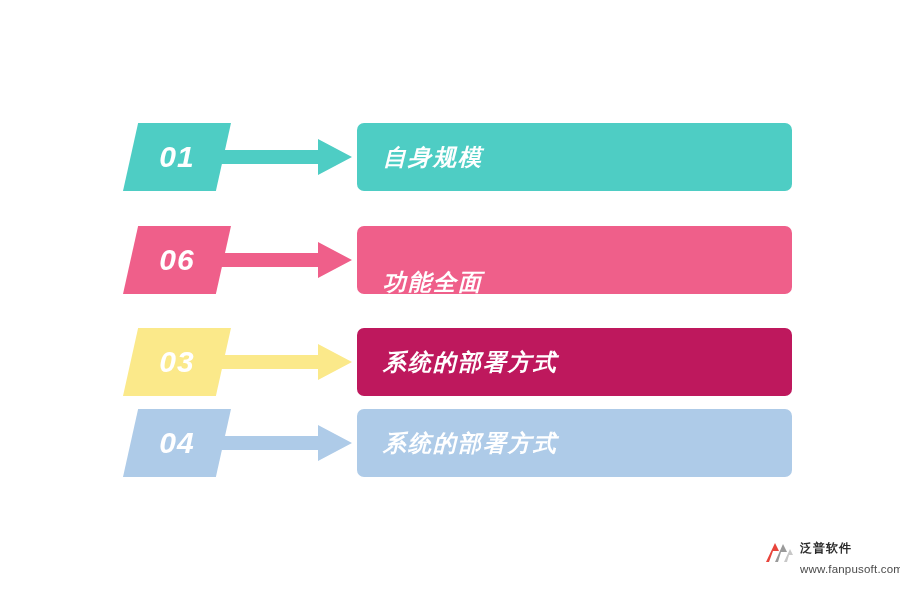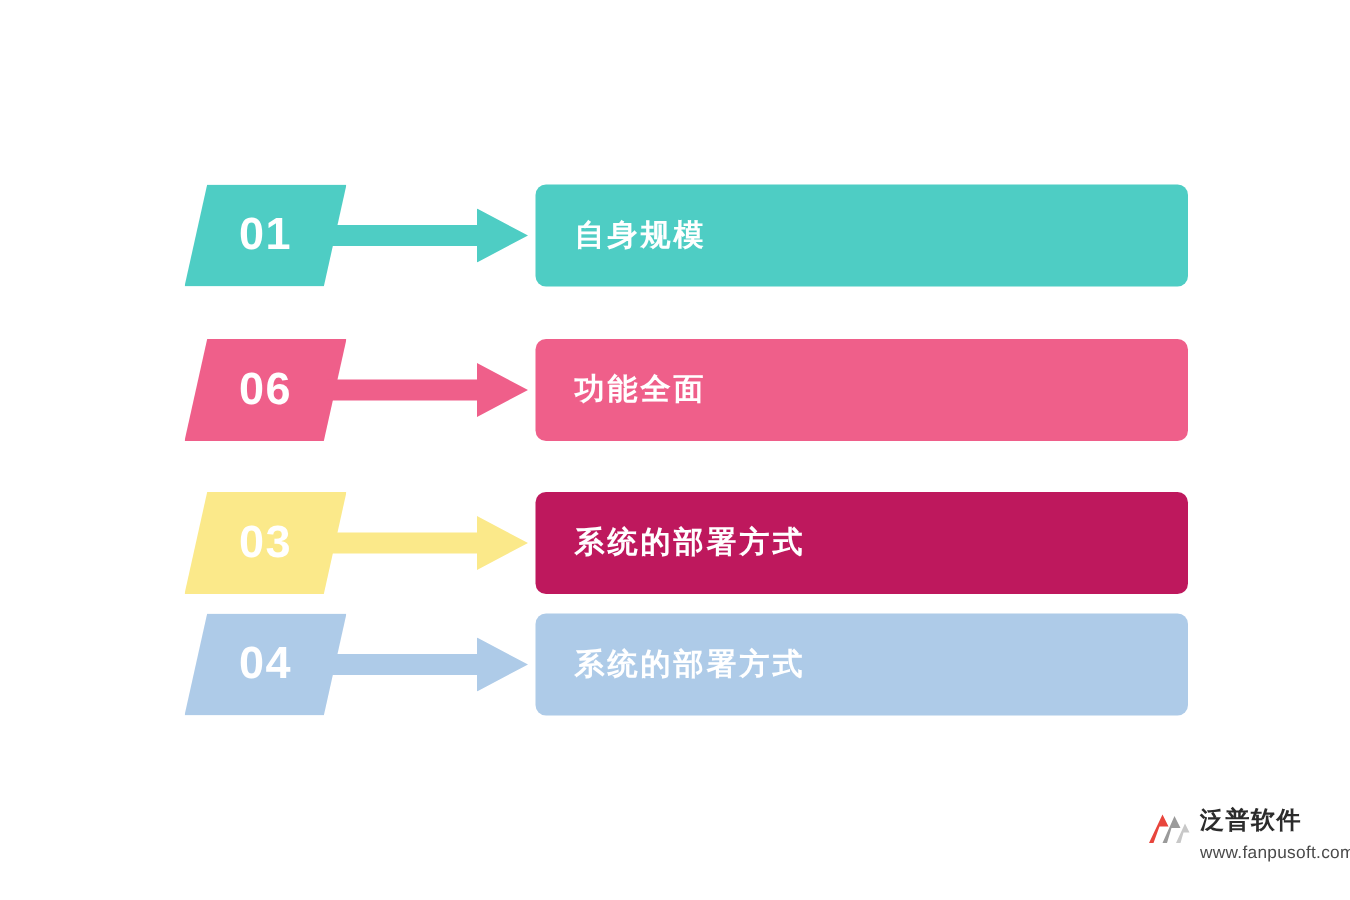--- a/index.html
+++ b/index.html
@@ -13,20 +13,21 @@
     font-family: "Liberation Sans", sans-serif;
     overflow: hidden;
     position: relative;
   }
   #diagram {
     position: absolute;
     left: 0;
     top: 0;
     width: 900px;
     height: 600px;
+    font-style: italic;
   }
   .row {
     position: absolute;
     left: 0;
     width: 900px;
     height: 68px;
   }
   
   .num-shape {
     position: absolute;
@@ -67,21 +68,21 @@
     left: 357px;
     top: 0;
     width: 435px;
     height: 68px;
     border-radius: 7px;
     display: flex;
     align-items: center;
   }
   .bar-text {
     color: #ffffff;
-    font-size: 20px;
+    font-size: 23px;
     font-weight: bold;
     letter-spacing: 2px;
     margin-left: 26px;
     line-height: 1;
     user-select: none;
   }
   
   #logo {
     position: absolute;
     left: 762px;
@@ -93,21 +94,21 @@
     position: absolute;
     left: 0;
     top: 2px;
     width: 34px;
     height: 34px;
   }
   .logo-name {
     position: absolute;
     left: 38px;
     top: 0px;
-    font-size: 16px;
+    font-size: 12px;
     font-weight: bold;
     color: #2b2b2b;
     letter-spacing: 1px;
     line-height: 24px;
     white-space: nowrap;
   }
   .logo-url {
     position: absolute;
     left: 38px;
     top: 26px;
@@ -140,21 +141,21 @@
 
   <div class="row" id="row1" style="top: 226px;">
     <div class="num-shape" style="background: rgb(239, 95, 138);">
       <span class="num-text">06</span>
     </div>
     <div class="arrow">
       <svg viewBox="0 0 134 36" preserveAspectRatio="none">
         <polygon points="0,11 100,11 100,0 134,18 100,36 100,25 0,25" fill="#ef5f8a"></polygon>
       </svg>
     </div>
-    <div class="bar" style="background: rgb(239, 95, 138);">
+    <div class="bar" style="background: rgb(239, 95, 138); align-items: flex-end;">
       <span class="bar-text">功能全面</span>
     </div>
   </div>
 
   <div class="row" id="row2" style="top: 328px;">
     <div class="num-shape" style="background: rgb(251, 233, 138); justify-content: center;">
       <span class="num-text">03</span>
     </div>
     <div class="arrow">
       <svg viewBox="0 0 134 36" preserveAspectRatio="none">

